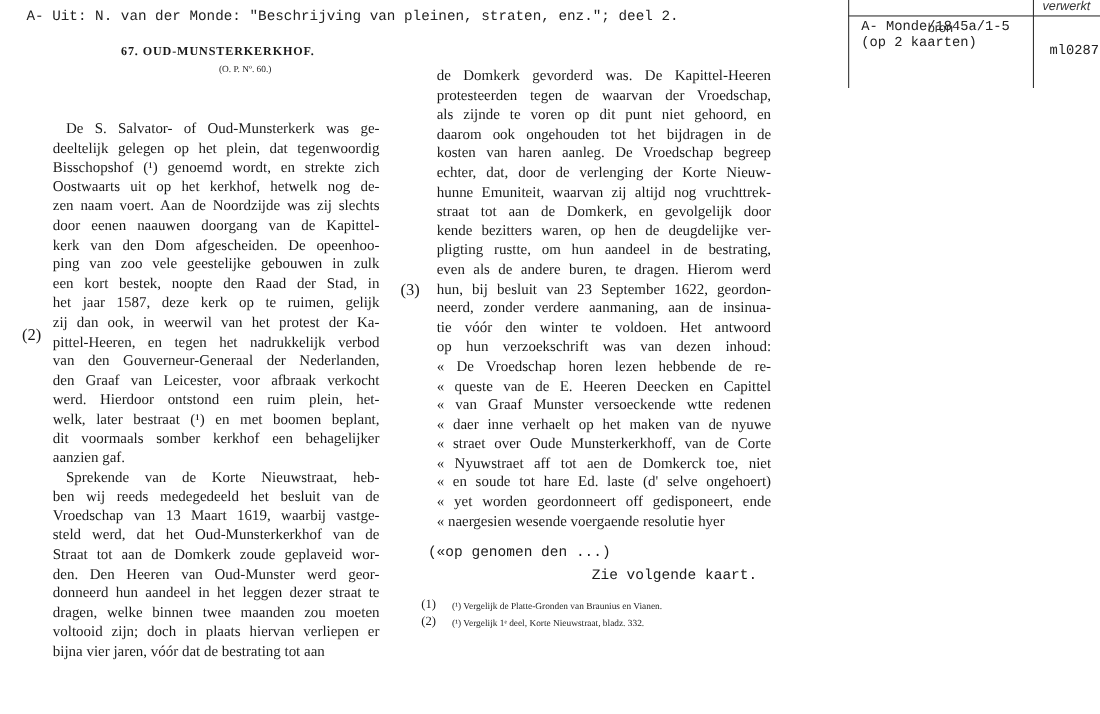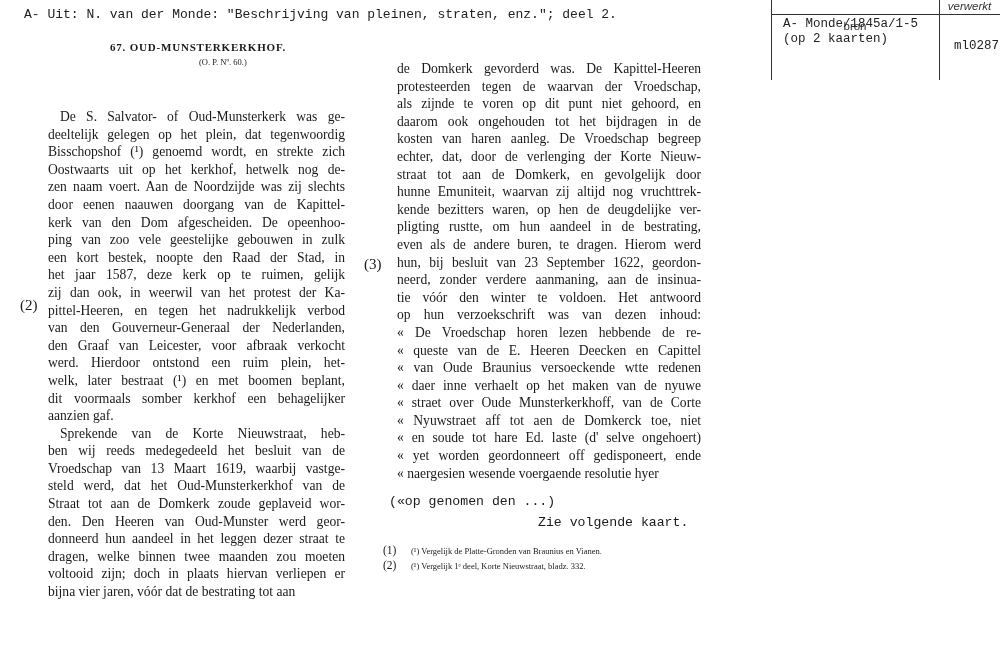--- a/index.html
+++ b/index.html
@@ -92,32 +92,32 @@
     <span class="ln">voltooid zijn; doch in plaats hiervan verliepen er</span>
     <span class="ln last">bijna vier jaren, vóór dat de bestrating tot aan</span>
   </div>
 <div id="col-right" class="col serif">
     <span class="ln">de Domkerk gevorderd was. De Kapittel-Heeren</span>
     <span class="ln">protesteerden tegen de waarvan der Vroedschap,</span>
     <span class="ln">als zijnde te voren op dit punt niet gehoord, en</span>
     <span class="ln">daarom ook ongehouden tot het bijdragen in de</span>
     <span class="ln">kosten van haren aanleg. De Vroedschap begreep</span>
     <span class="ln">echter, dat, door de verlenging der Korte Nieuw-</span>
+    <span class="ln">hunne Emuniteit, waarvan zij altijd nog vruchttrek-</span>
     <span class="ln">straat tot aan de Domkerk, en gevolgelijk door</span>
-    <span class="ln">hunne Emuniteit, waarvan zij altijd nog vruchttrek-</span>
     <span class="ln">kende bezitters waren, op hen de deugdelijke ver-</span>
     <span class="ln">pligting rustte, om hun aandeel in de bestrating,</span>
     <span class="ln">even als de andere buren, te dragen. Hierom werd</span>
     <span class="ln">hun, bij besluit van 23 September 1622, geordon-</span>
     <span class="ln">neerd, zonder verdere aanmaning, aan de insinua-</span>
     <span class="ln">tie vóór den winter te voldoen. Het antwoord</span>
     <span class="ln">op hun verzoekschrift was van dezen inhoud:</span>
     <span class="ln">« De Vroedschap horen lezen hebbende de re-</span>
     <span class="ln">« queste van de E. Heeren Deecken en Capittel</span>
-    <span class="ln">« van Oude Braunius versoeckende wtte redenen</span>
+    <span class="ln">« van Graaf Munster versoeckende wtte redenen</span>
     <span class="ln">« daer inne verhaelt op het maken van de nyuwe</span>
     <span class="ln">« straet over Oude Munsterkerkhoff, van de Corte</span>
     <span class="ln">« Nyuwstraet aff tot aen de Domkerck toe, niet</span>
     <span class="ln">« en soude tot hare Ed. laste (d' selve ongehoert)</span>
     <span class="ln">« yet worden geordonneert off gedisponeert, ende</span>
     <span class="ln last">« naergesien wesende voergaende resolutie hyer</span>
   </div>
 
 <div id="margin-note-2" class="margin-note serif">(2)</div>
 <div id="margin-note-3" class="margin-note serif">(3)</div>

